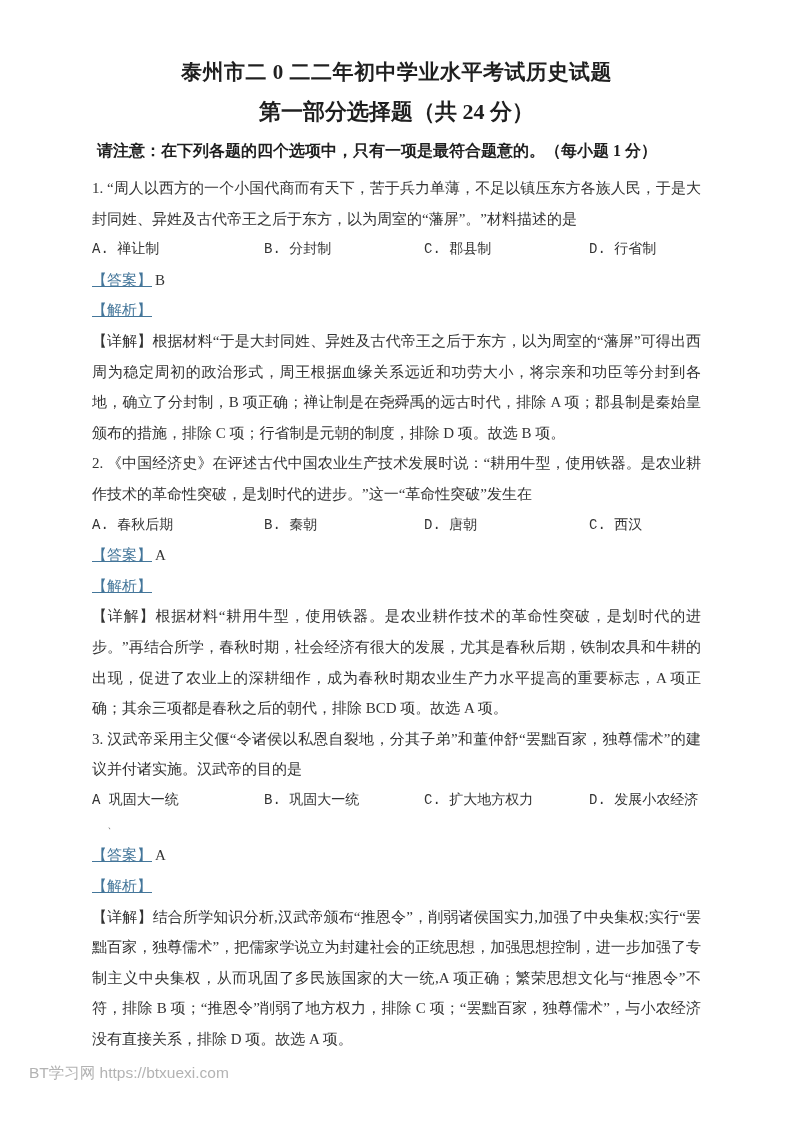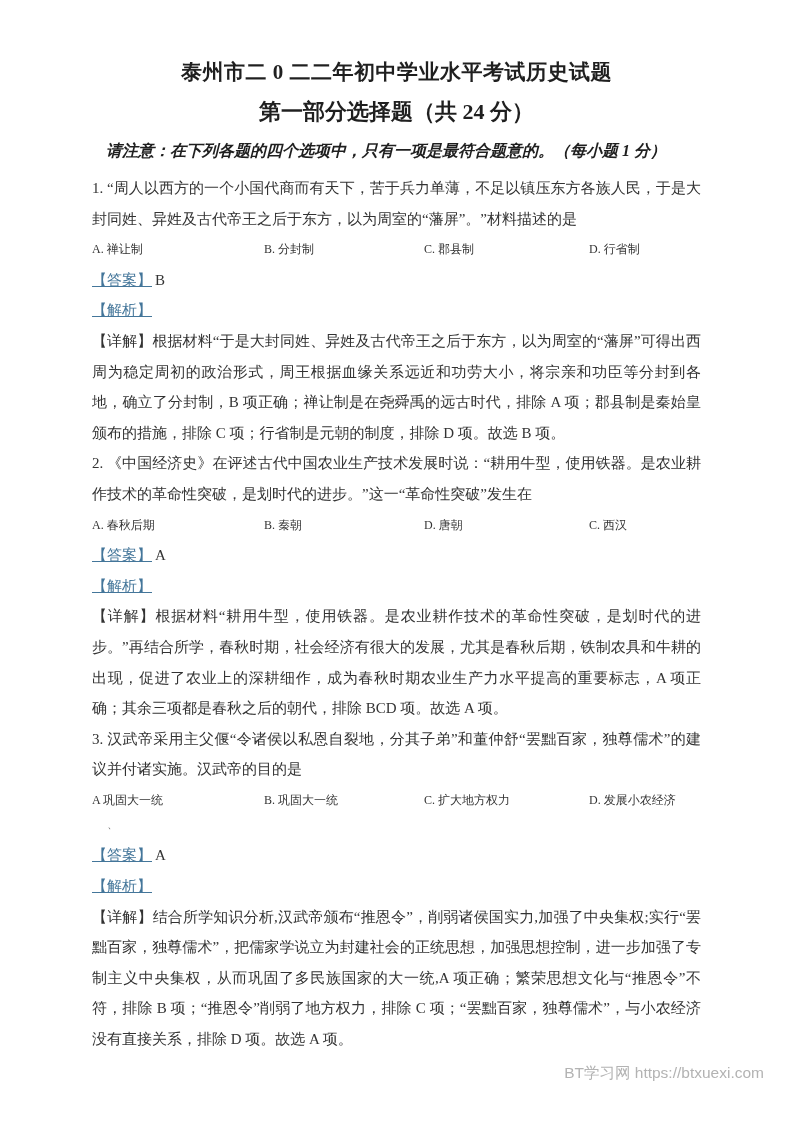--- a/index.html
+++ b/index.html
@@ -27,57 +27,57 @@
   }
   .section-heading {
     margin: 12px 0 0;
     text-align: center;
     font-weight: bold;
     font-size: 22px;
     line-height: 25px;
     color: #1f1f1f;
   }
   .notice {
-    margin: 13px 14px 0;
+    margin: 13px 5px 0;
     font-weight: bold;
     font-size: 16px;
     line-height: 27px;
     color: #1f1f1f;
-    font-style: italic;
   }
   .flow {
     margin: 0;
     font-size: 15px;
     line-height: 30.6px;
     text-align: justify;
   }
   .question:first-of-type .stem { margin-top: 9px; }
   .options {
     display: grid;
     grid-template-columns: 172px 160px 165px 1fr;
-    font-size: 12px;
+    font-size: 14px;
     line-height: 30.6px;
+    font-family: Liberation Mono, monospace;
   }
   .blue { color: #44769a; text-decoration: underline; }
   .answer-value { margin-left: 3px; }
   .stray-line {
     margin: 0;
     height: 25px;
     line-height: 18px;
     font-size: 11px;
     color: #6e6e6e;
     padding-left: 15px;
     text-align: left;
   }
   .footer {
     position: absolute;
     left: 0;
     right: 0;
     top: 1063px;
-    text-align: right;
+    text-align: left;
     color: #b3b3b3;
     font-size: 15.5px;
     font-family: "Liberation Sans", "DejaVu Sans", sans-serif;
   }
 </style>
 </head>
 <body>
 
 <div class="page">
 

